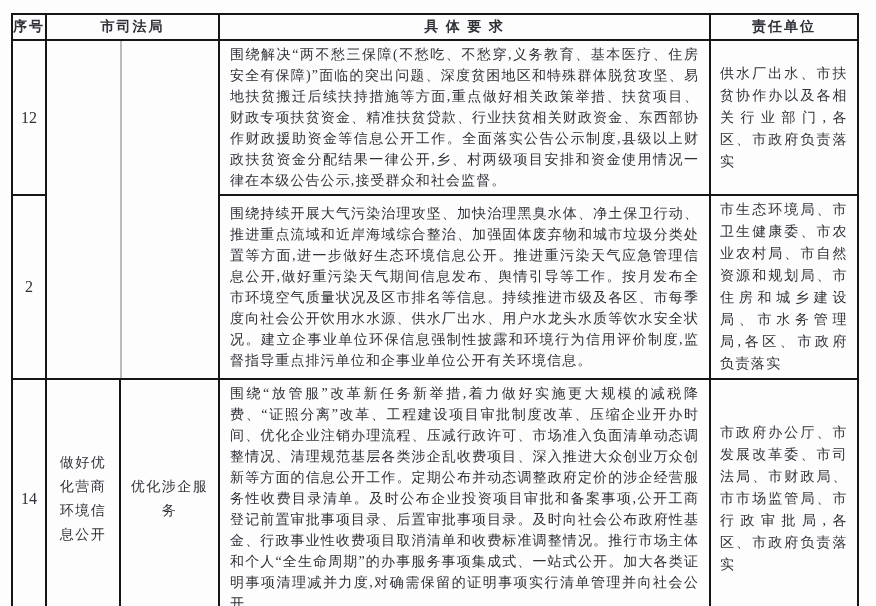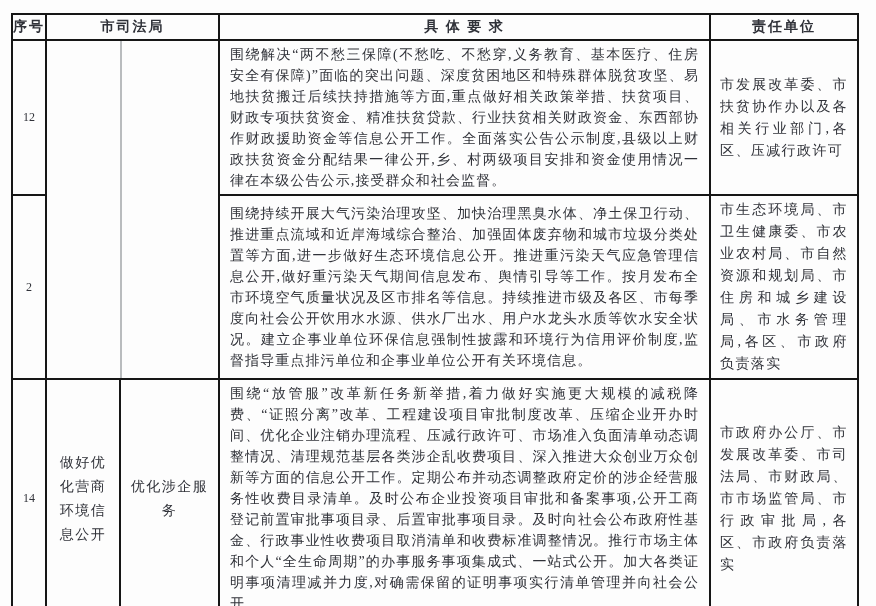--- a/index.html
+++ b/index.html
@@ -34,21 +34,21 @@
     font-weight: bold;
     letter-spacing: 2px;
     text-align: center;
     vertical-align: middle;
     padding: 0;
     white-space: nowrap;
   }
   td.cell-num {
     text-align: center;
     vertical-align: middle;
-    font-size: 12px;
+    font-size: 16px;
     padding: 0;
   }
   td.cell-req {
     font-size: 14px;
     line-height: 21px;
     letter-spacing: 1.1px;
     text-align: justify;
     vertical-align: middle;
     padding: 3px 10px;
   }
@@ -100,21 +100,21 @@
       <th class="hcell">责任单位</th>
     </tr>
   </thead>
   <tbody>
     <tr class="r-12">
       <td class="cell-num">12</td>
       <td class="cell-task-empty" colspan="2" rowspan="2">
         <div class="subdivider"></div>
       </td>
       <td class="cell-req">围绕解决“两不愁三保障(不愁吃、不愁穿,义务教育、基本医疗、住房安全有保障)”面临的突出问题、深度贫困地区和特殊群体脱贫攻坚、易地扶贫搬迁后续扶持措施等方面,重点做好相关政策举措、扶贫项目、财政专项扶贫资金、精准扶贫贷款、行业扶贫相关财政资金、东西部协作财政援助资金等信息公开工作。全面落实公告公示制度,县级以上财政扶贫资金分配结果一律公开,乡、村两级项目安排和资金使用情况一律在本级公告公示,接受群众和社会监督。</td>
-      <td class="cell-unit">市发展改革委、市扶贫协作办以及各相关行业部门,各区、压减行政许可</td>
+      <td class="cell-unit">供水厂出水、市扶贫协作办以及各相关行业部门,各区、市政府负责落实</td>
     </tr>
     <tr class="r-13">
       <td class="cell-num">2</td>
       <td class="cell-req">围绕持续开展大气污染治理攻坚、加快治理黑臭水体、净土保卫行动、推进重点流域和近岸海域综合整治、加强固体废弃物和城市垃圾分类处置等方面,进一步做好生态环境信息公开。推进重污染天气应急管理信息公开,做好重污染天气期间信息发布、舆情引导等工作。按月发布全市环境空气质量状况及区市排名等信息。持续推进市级及各区、市每季度向社会公开饮用水水源、供水厂出水、用户水龙头水质等饮水安全状况。建立企事业单位环保信息强制性披露和环境行为信用评价制度,监督指导重点排污单位和企事业单位公开有关环境信息。</td>
       <td class="cell-unit">市生态环境局、市卫生健康委、市农业农村局、市自然资源和规划局、市住房和城乡建设局、市水务管理局,各区、市政府负责落实</td>
     </tr>
     <tr class="r-14">
       <td class="cell-num">14</td>
       <td class="cell-task">做好优化营商环境信息公开</td>
       <td class="cell-task">优化涉企服务</td>

